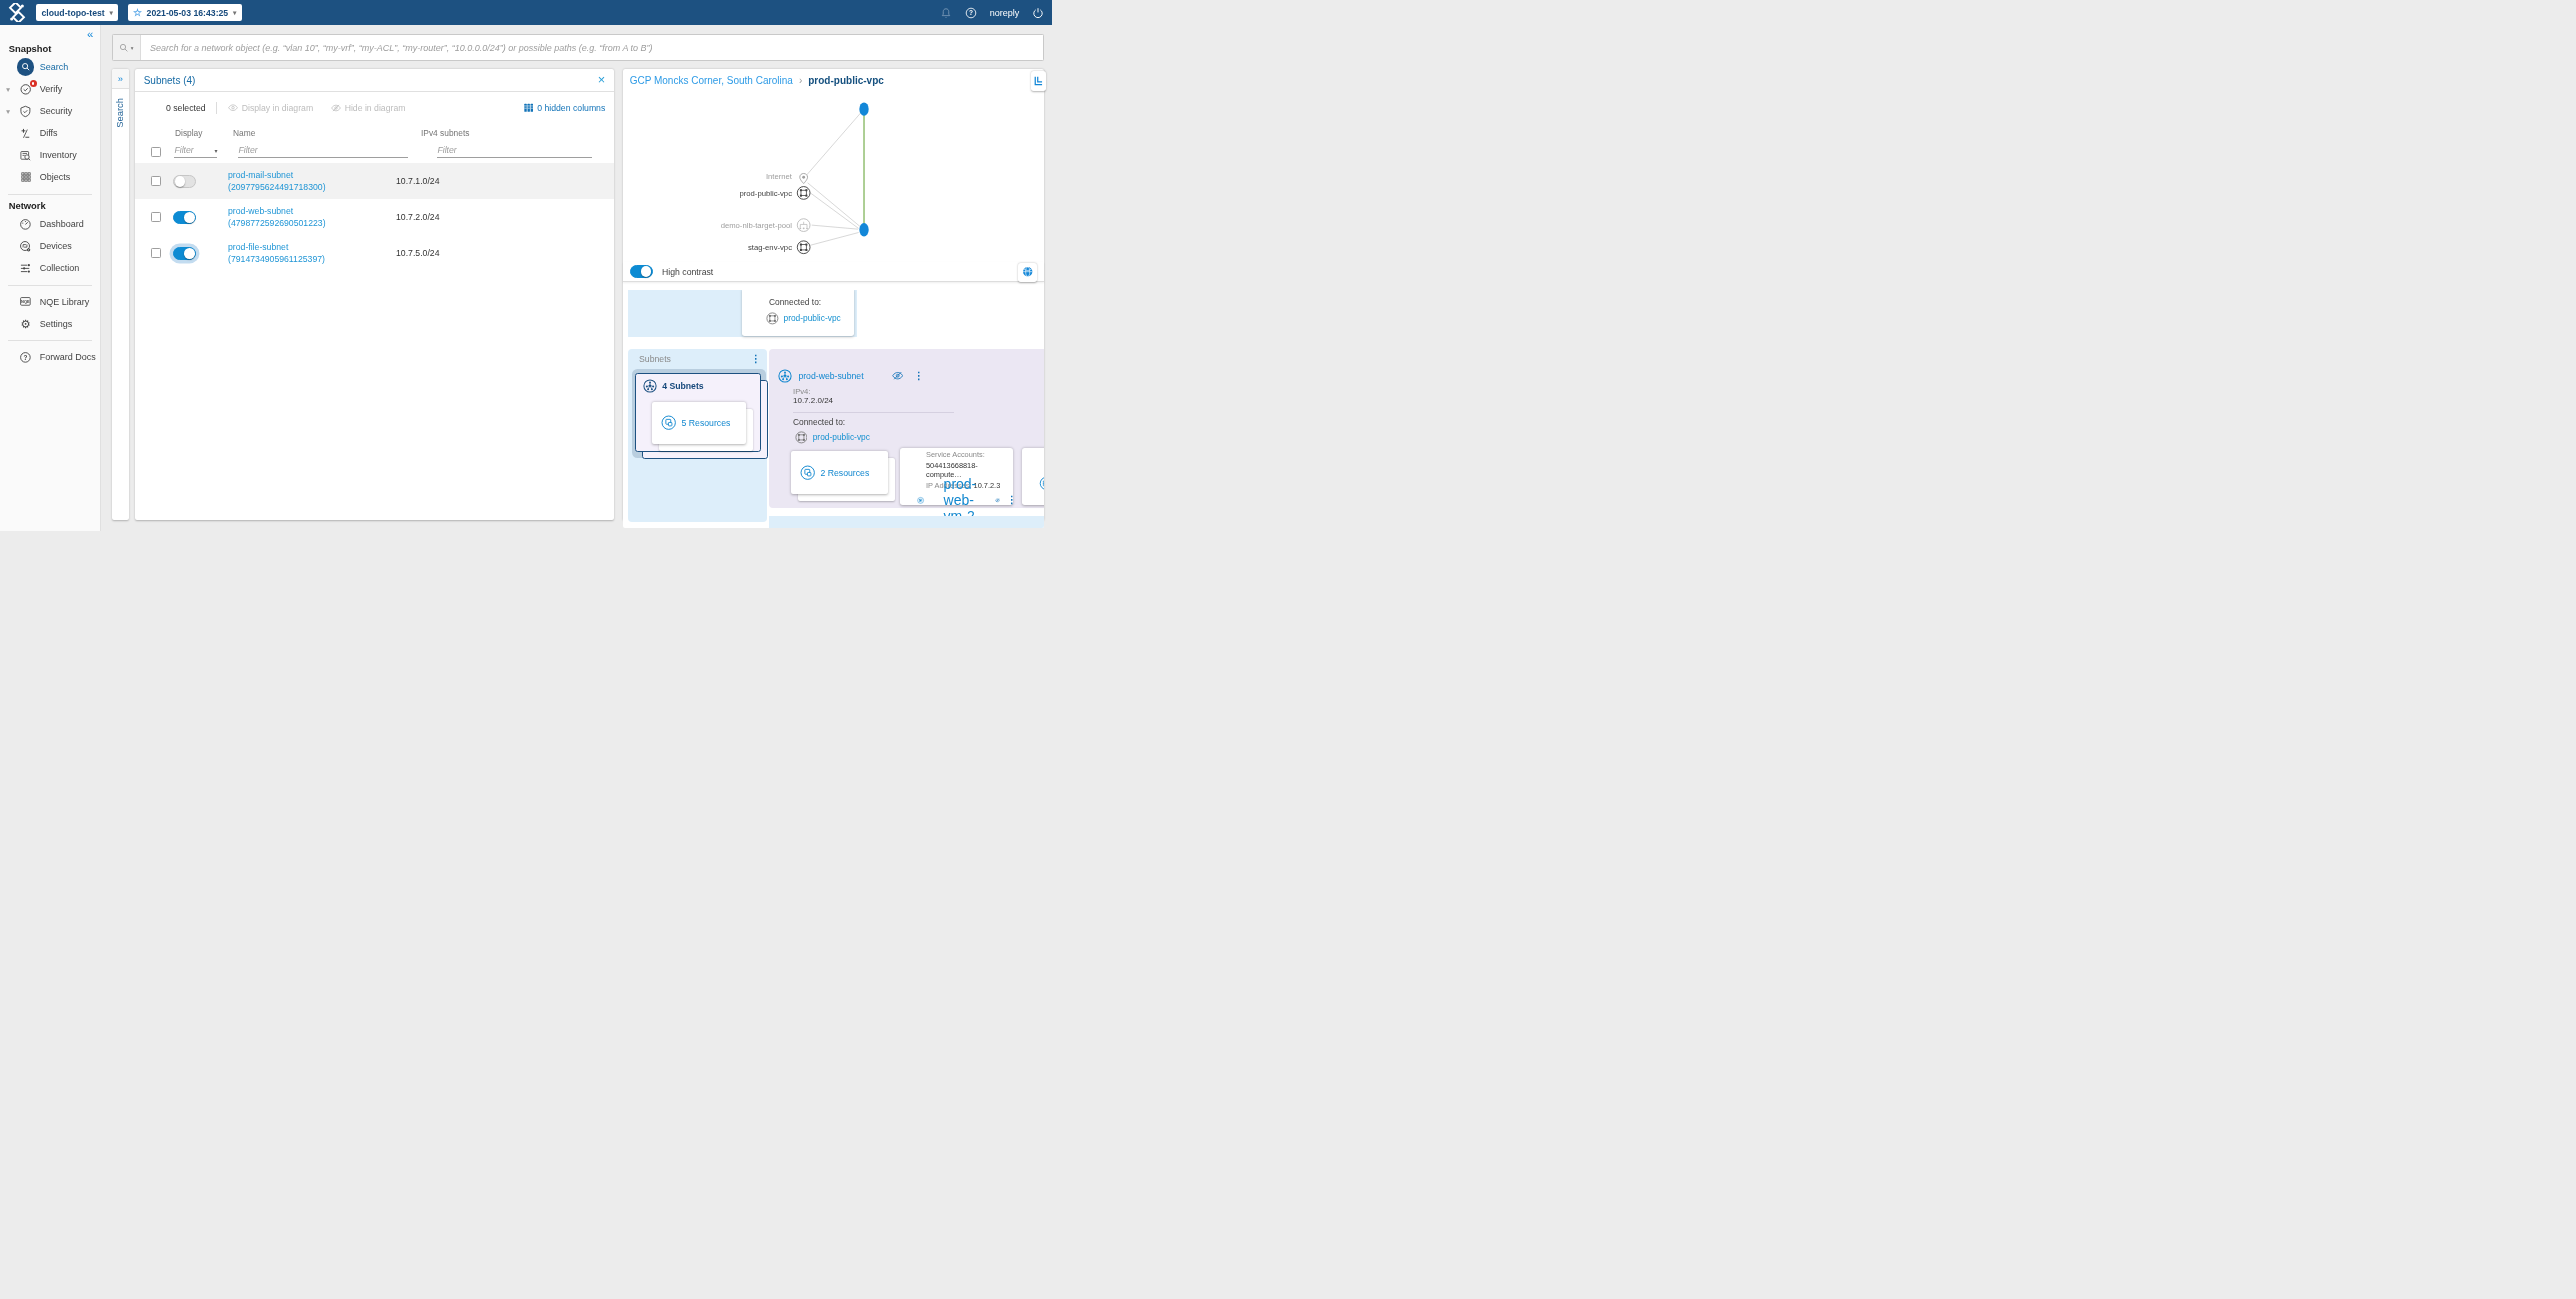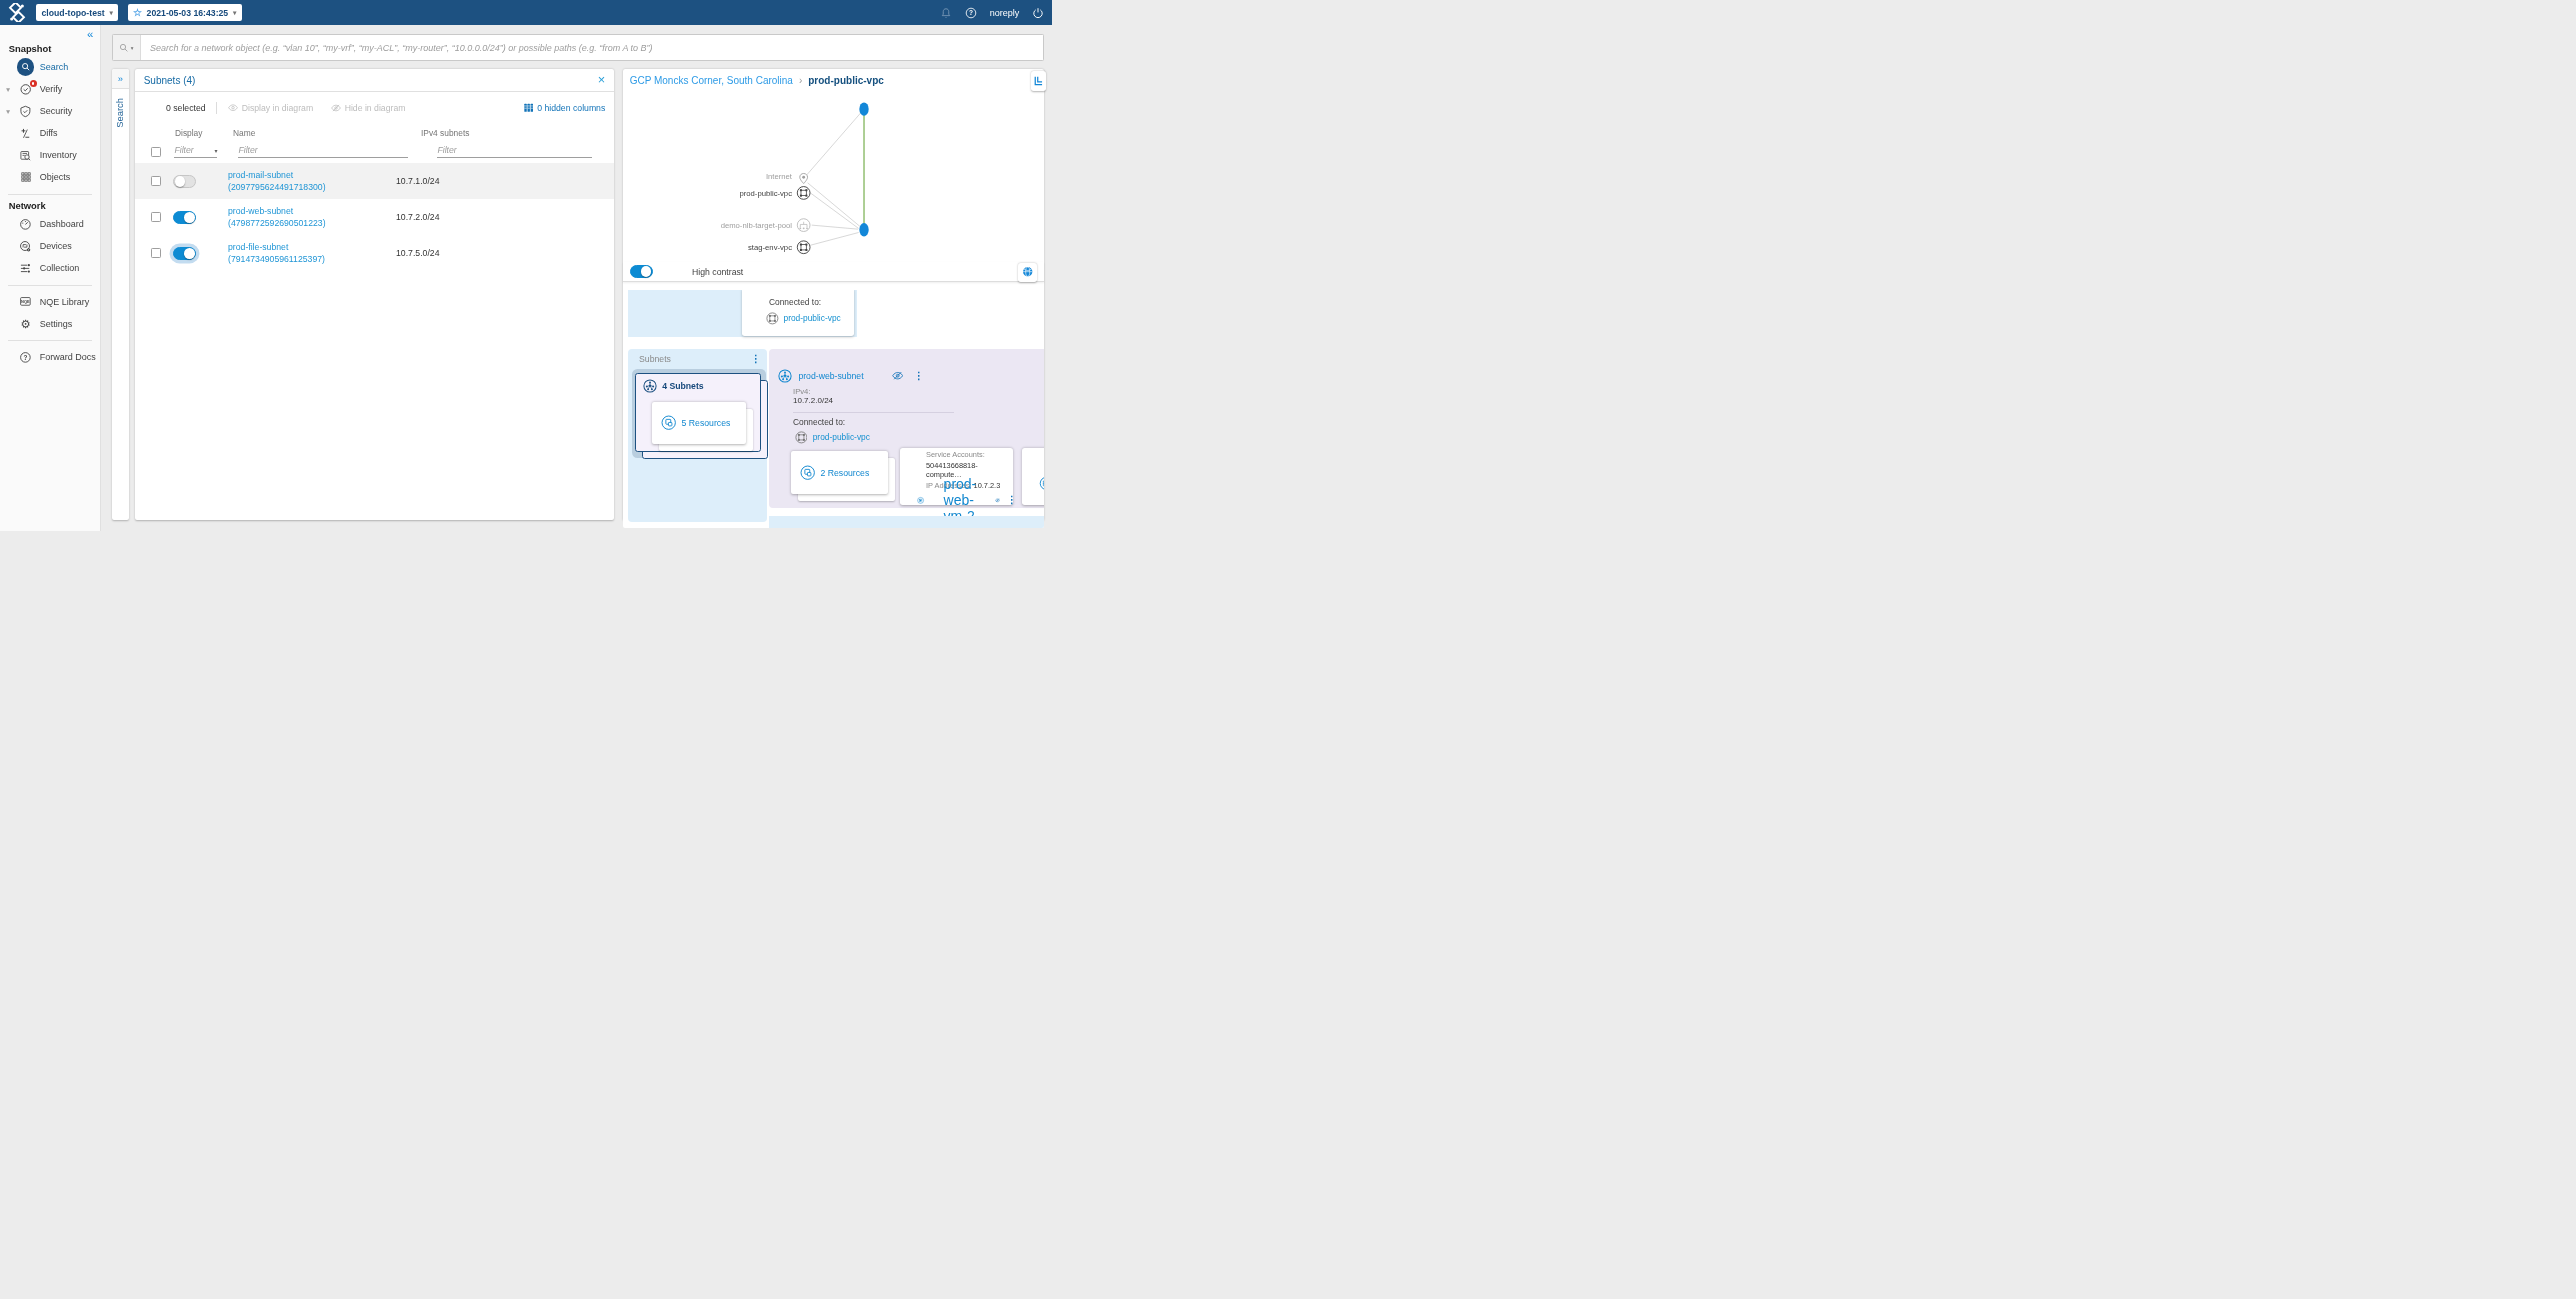--- a/index.html
+++ b/index.html
@@ -88,21 +88,21 @@
   #bc-region { color:#2e9be6; cursor:pointer; }
   #bc-sep { color:#9e9e9e; font-size:10px; }
   #bc-vpc { color:#15507f; font-weight:bold; }
   #axes-btn { position:absolute; left:408px; top:2px; width:14.8px; height:19.5px; background:#fff; border-radius:2.7px; box-shadow:0 0.7px 2px rgba(0,0,0,.3); display:flex; align-items:center; justify-content:center; cursor:pointer; z-index:5; }
 
   #graph { position:absolute; left:0; top:21.5px; width:421px; height:171px; }
   .g-label { position:absolute; font-size:7.7px; text-align:right; width:101px; }
   .g-gray { color:#9e9e9e; }
   .g-dark { color:#424242; }
 
-  #hc-row { position:absolute; left:0; top:193px; width:421px; height:20px; border-bottom:0.7px solid #ddd; box-shadow:0 1.3px 2px rgba(0,0,0,.07); display:flex; align-items:center; background:#fff; z-index:2;gap:30px; }
+  #hc-row { position:absolute; left:0; top:193px; width:421px; height:20px; border-bottom:0.7px solid #ddd; box-shadow:0 1.3px 2px rgba(0,0,0,.07); display:flex; align-items:center; background:#fff; z-index:2; }
   #hc-row .tgl { margin-left:6.7px; }
   #hc-label { font-size:8.7px; color:#424242; margin-left:9.4px; }
   #globe-btn { position:absolute; left:395px; top:0.7px; width:19px; height:19px; background:#fff; border-radius:2.7px; box-shadow:0 0.7px 2px rgba(0,0,0,.3); display:flex; align-items:center; justify-content:center; cursor:pointer; }
 
   #canvas { position:absolute; left:0; top:221px; width:421px; height:238px; overflow:hidden; background:#fff; border-radius:0 0 2px 2px; }
   #band-a { position:absolute; left:5.4px; top:0; width:229px; height:47px; background:#ddeefa; }
   #connected-card { position:absolute; left:119px; top:0; width:112px; height:46px; background:#fff; border-radius:0 0 2.7px 2.7px; box-shadow:0 0.7px 2.7px rgba(0,0,0,.25); }
   #connected-card .t1 { font-size:8.4px; color:#424242; margin:6.7px 0 0 27px; }
   #connected-card .row { display:flex; align-items:center; gap:4.7px; margin:5.4px 0 0 24px; }
   .blue-link { color:#1691d0; font-size:8.4px; cursor:pointer; }

